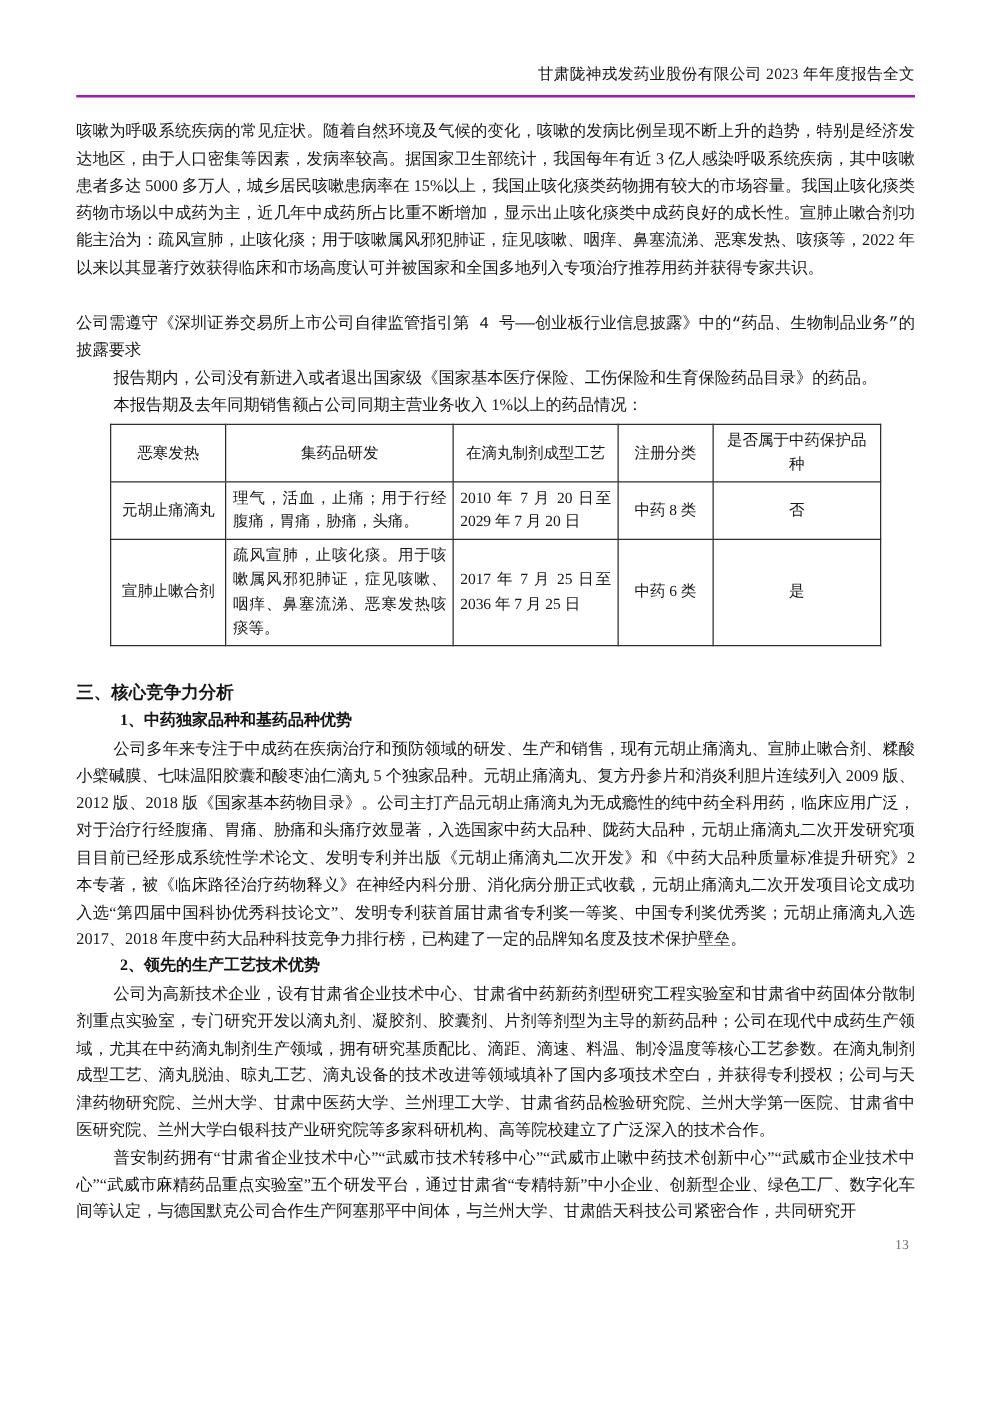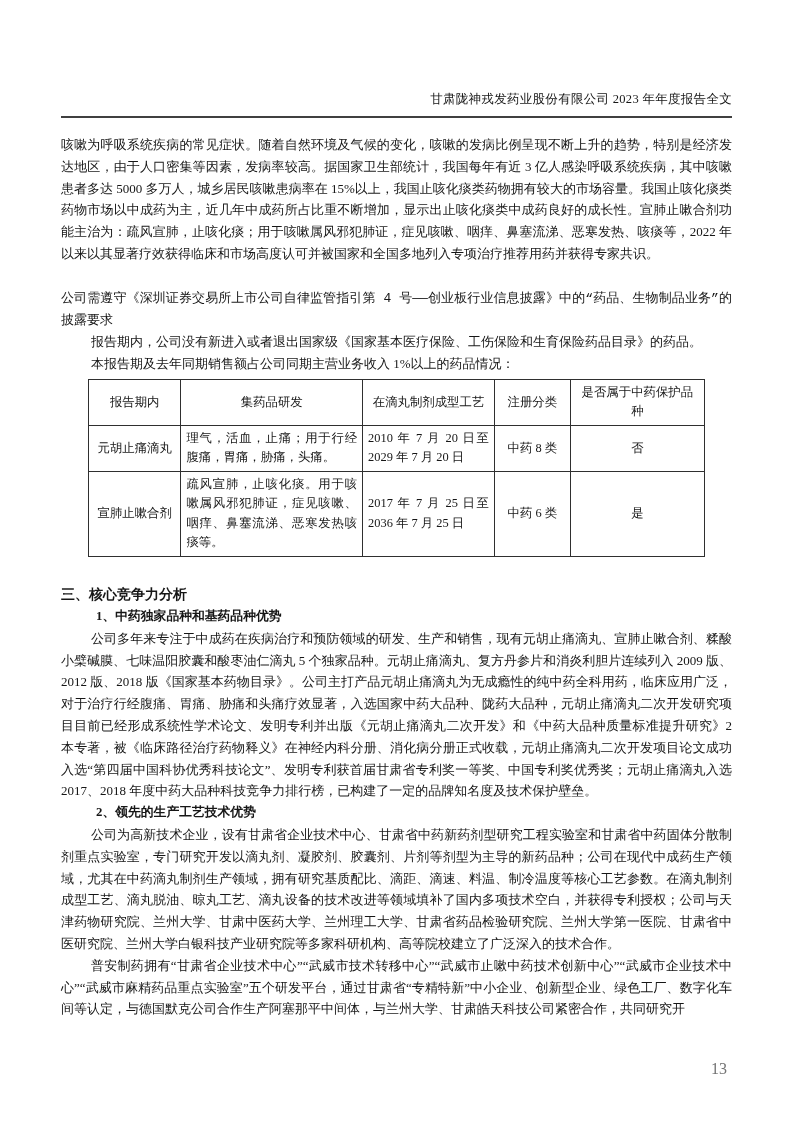--- a/index.html
+++ b/index.html
@@ -9,23 +9,22 @@
     width: 793px;
     height: 1122px;
     margin: 0 auto;
     background: #ffffff;
     font-family: "Liberation Serif", "DejaVu Serif", serif;
     color: #161616;
     padding: 52px 61px 0 61px;
     overflow: hidden;
   }
   .page-header {
-    border-bottom: 2px solid #404040;
+    border-bottom: 2px solid #a21caf;
     padding-bottom: 9px;
-    margin-top: 40px;
   }
   .page-header .title {
     text-align: right;
     font-size: 12.5px;
     line-height: 15px;
     letter-spacing: 0.3px;
   }
   p.body {
     margin: 0;
     font-size: 13px;
@@ -68,23 +67,23 @@
   }
   .h3 {
     margin: 0;
     padding-left: 35px;
     font-size: 12.8px;
     font-weight: bold;
     line-height: 21.8px;
   }
   .page-number {
     position: absolute;
-    top: 1060px;
+    top: 990px;
     right: 66px;
-    font-size: 16px;
+    font-size: 11px;
     color: #737373;
   }
 </style>
 </head>
 <body>
 
 <div class="page">
 
   <div class="page-header">
     <div class="title">甘肃陇神戎发药业股份有限公司 2023 年年度报告全文</div>
@@ -101,21 +100,21 @@
   <table class="drug-table">
     <colgroup>
       <col style="width:15%">
       <col style="width:29.5%">
       <col style="width:21.4%">
       <col style="width:12.3%">
       <col style="width:21.8%">
     </colgroup>
     <thead>
       <tr>
-        <th>报告期内</th>
+        <th>恶寒发热</th>
         <th>集药品研发</th>
         <th>在滴丸制剂成型工艺</th>
         <th>注册分类</th>
         <th>是否属于中药保护品种</th>
       </tr>
     </thead>
     <tbody>
       <tr>
         <td class="center">元胡止痛滴丸</td>
         <td class="just">理气，活血，止痛；用于行经腹痛，胃痛，胁痛，头痛。</td>

